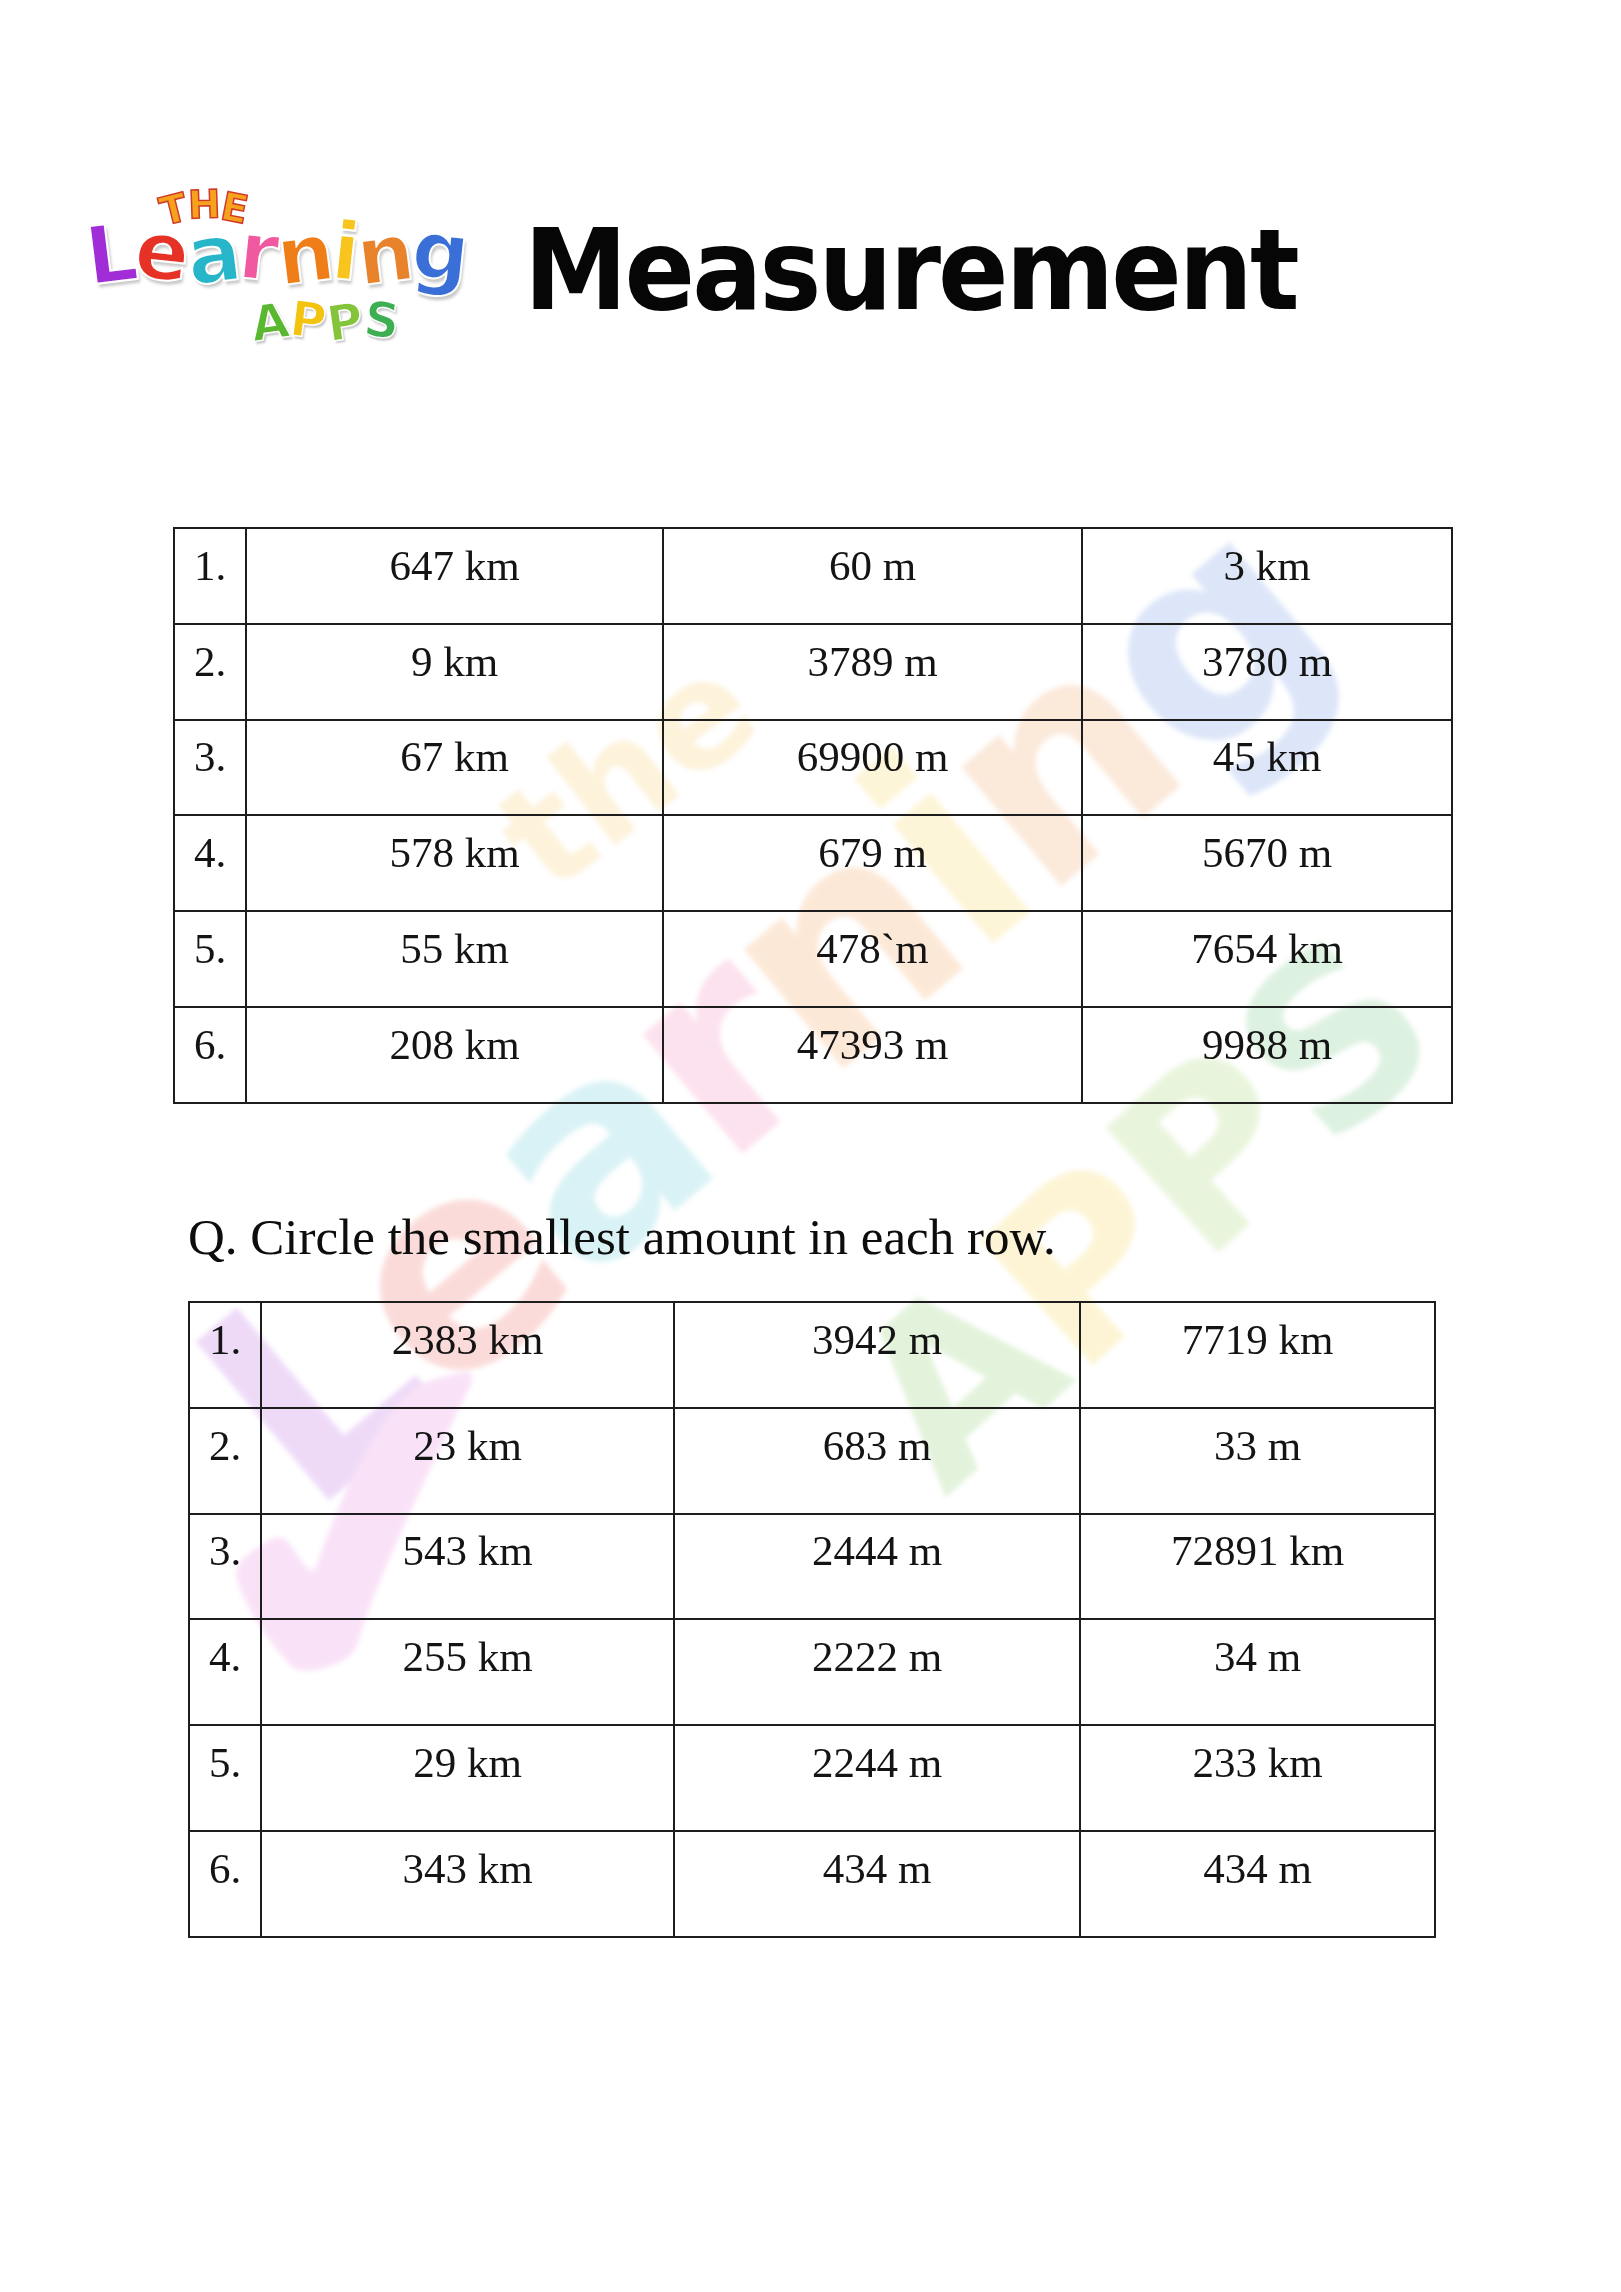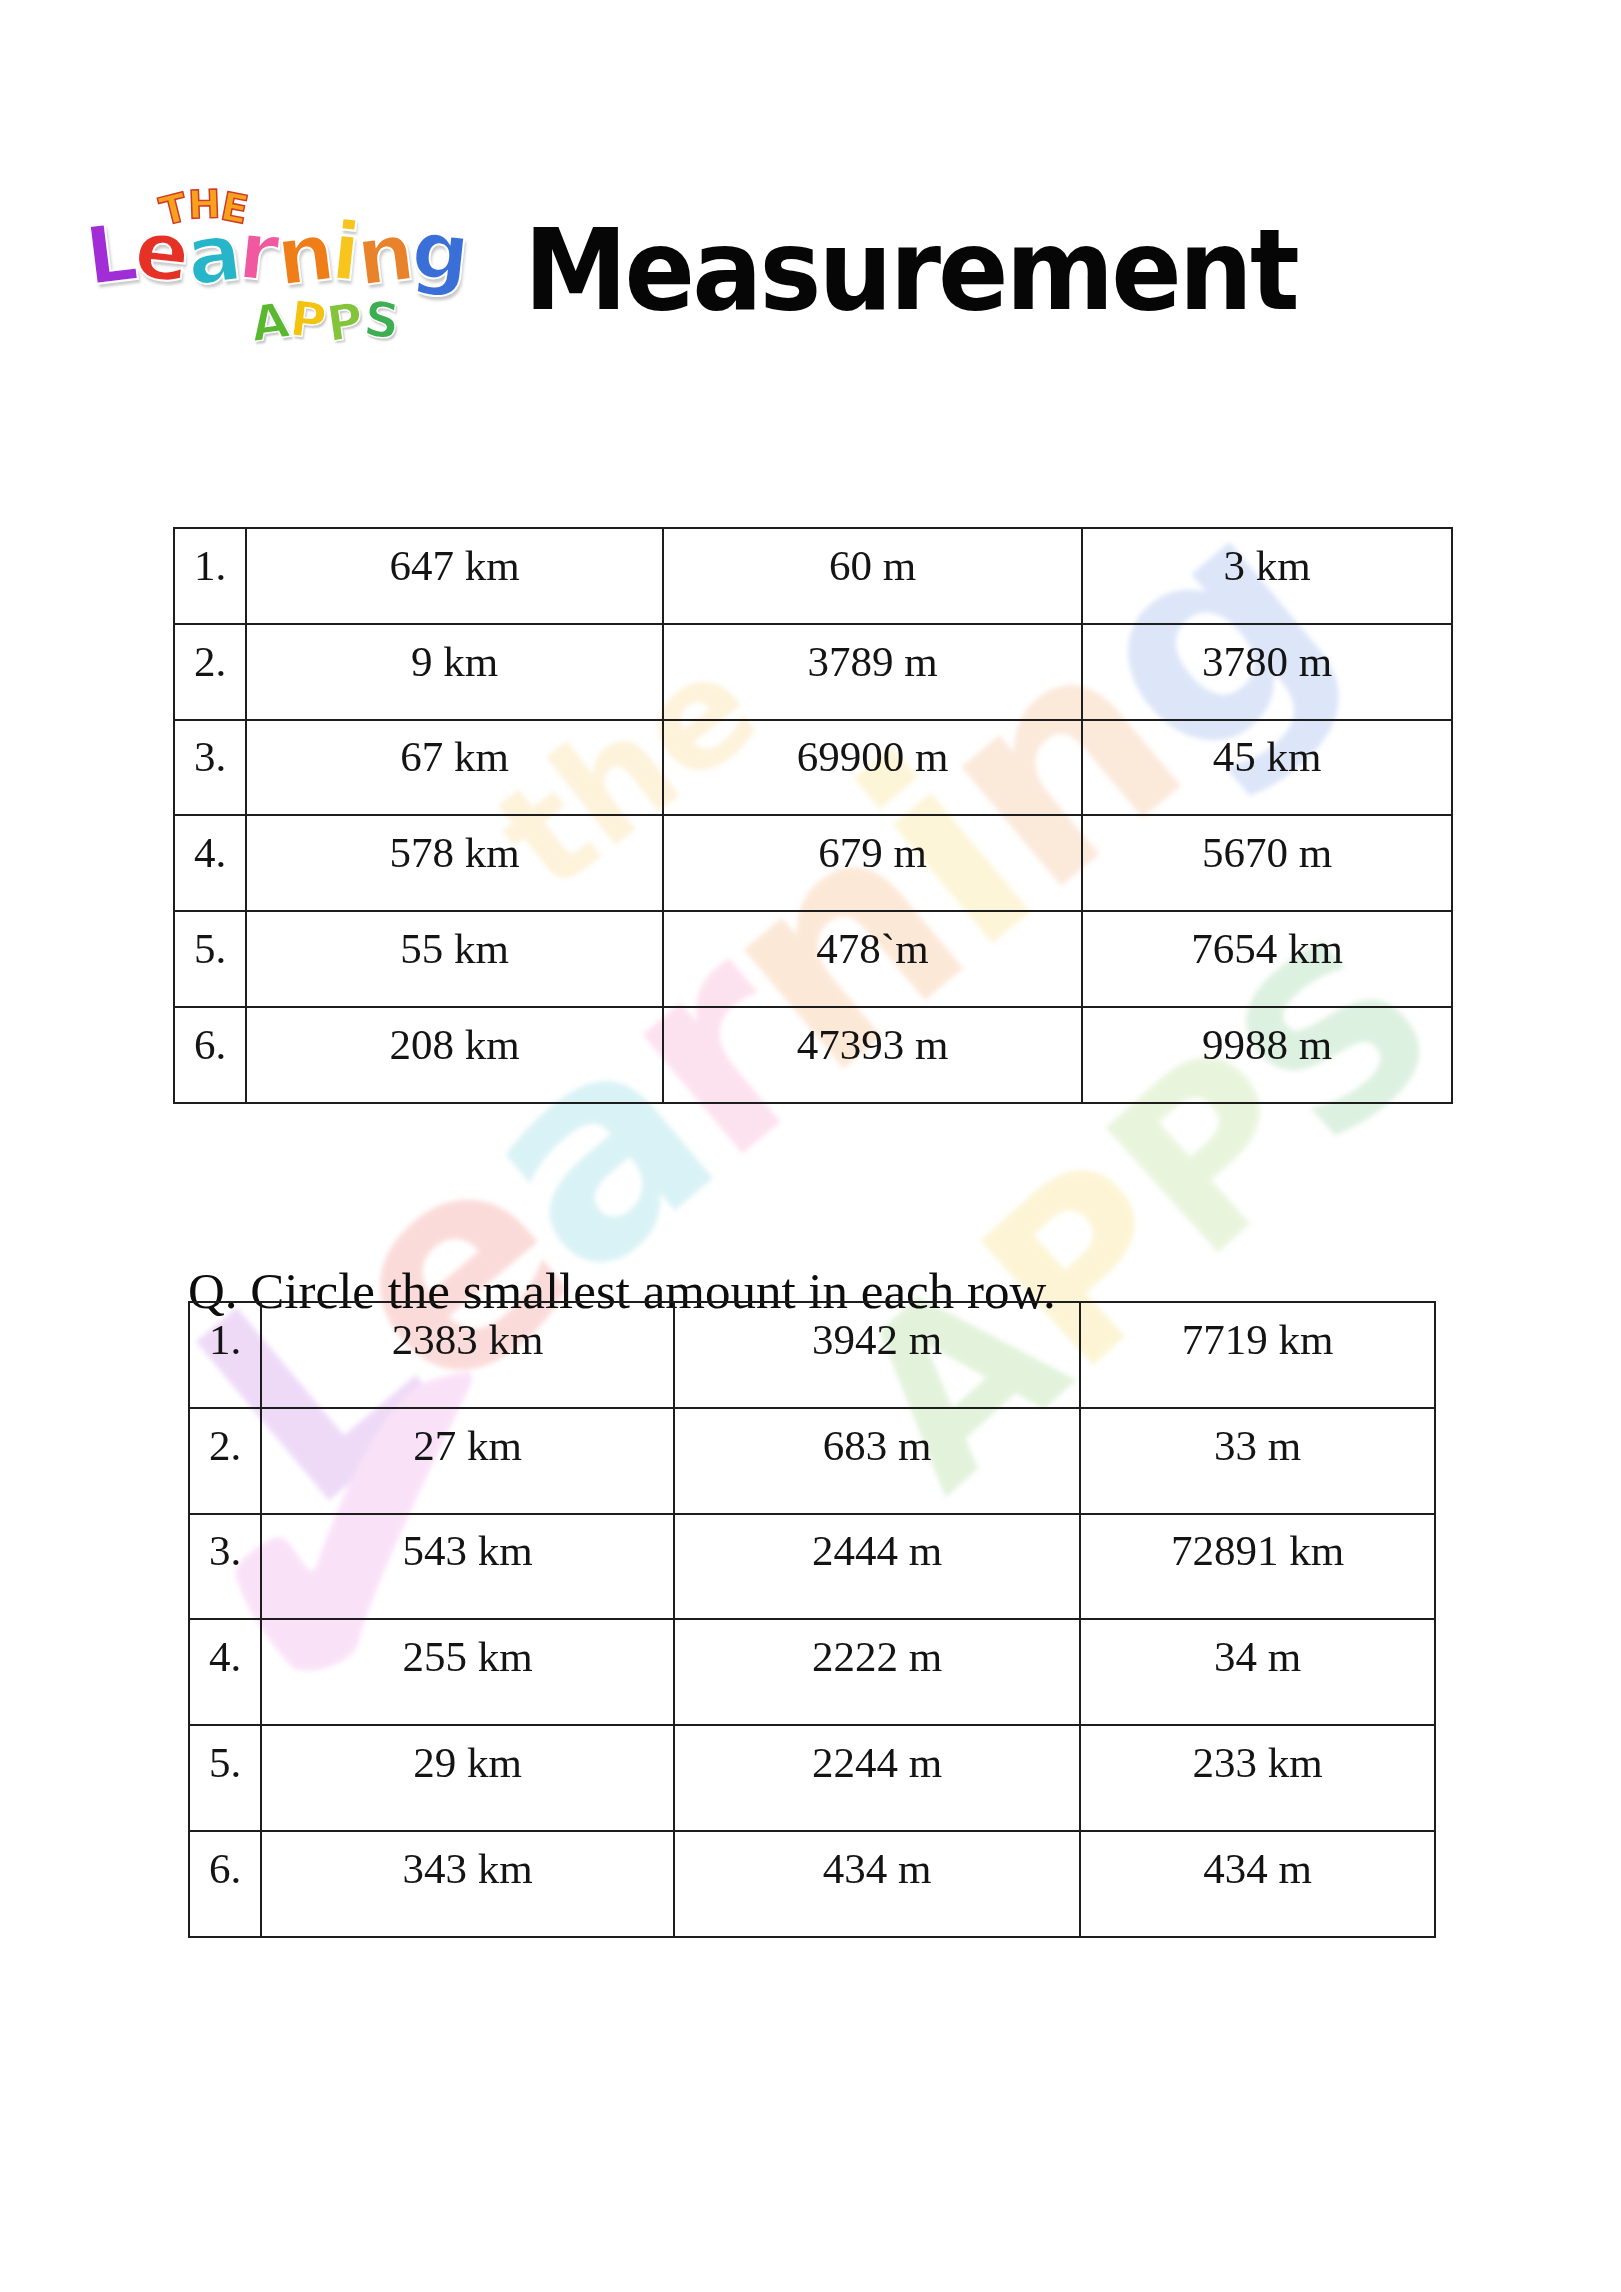--- a/index.html
+++ b/index.html
@@ -33,21 +33,21 @@
   .wm-word{position:absolute;font-family:"DejaVu Sans","Liberation Sans",sans-serif;font-weight:bold;white-space:nowrap;}
   .wm-word .ltr{display:inline-block;}
   .wm-the{left:490px;top:686px;font-size:147px;transform:rotate(-38deg);}
   .wm-learning{left:88px;top:843px;font-size:284px;letter-spacing:-7.8px;transform:rotate(-40deg);}
   .wm-apps{left:804px;top:1078px;font-size:230px;transform:rotate(-42deg);}
   .wm-check{left:176px;top:1264px;font-size:461px;transform:rotate(-15deg);}
 
   
   .question{position:absolute;left:188px;z-index:2;font-size:51px;color:#0d0d0d;}
   .q1{top:434px;}
-  .q2{top:1262px;}
+  .q2{top:1208px;}
 
   
   table.ws{position:absolute;z-index:2;border-collapse:collapse;background:transparent;}
   table.ws td{border:2px solid #1d1d1d;border-top-width:2.9px;border-bottom-width:2.9px;
               vertical-align:top;text-align:center;font-size:43px;color:#141414;
               padding-top:11.8px;background:transparent;}
   table.t1{left:173px;top:527px;}
   table.t1 td{height:81px;}
   table.t2{left:188px;top:1301px;}
   table.t2 td{height:91px;}
@@ -135,21 +135,21 @@
     </colgroup>
     <tbody>
         <tr>
           <td>1.</td>
           <td>2383 km</td>
           <td>3942 m</td>
           <td>7719 km</td>
         </tr>
         <tr>
           <td>2.</td>
-          <td>27 km</td>
+          <td>23 km</td>
           <td>683 m</td>
           <td>33 m</td>
         </tr>
         <tr>
           <td>3.</td>
           <td>543 km</td>
           <td>2444 m</td>
           <td>72891 km</td>
         </tr>
         <tr>

